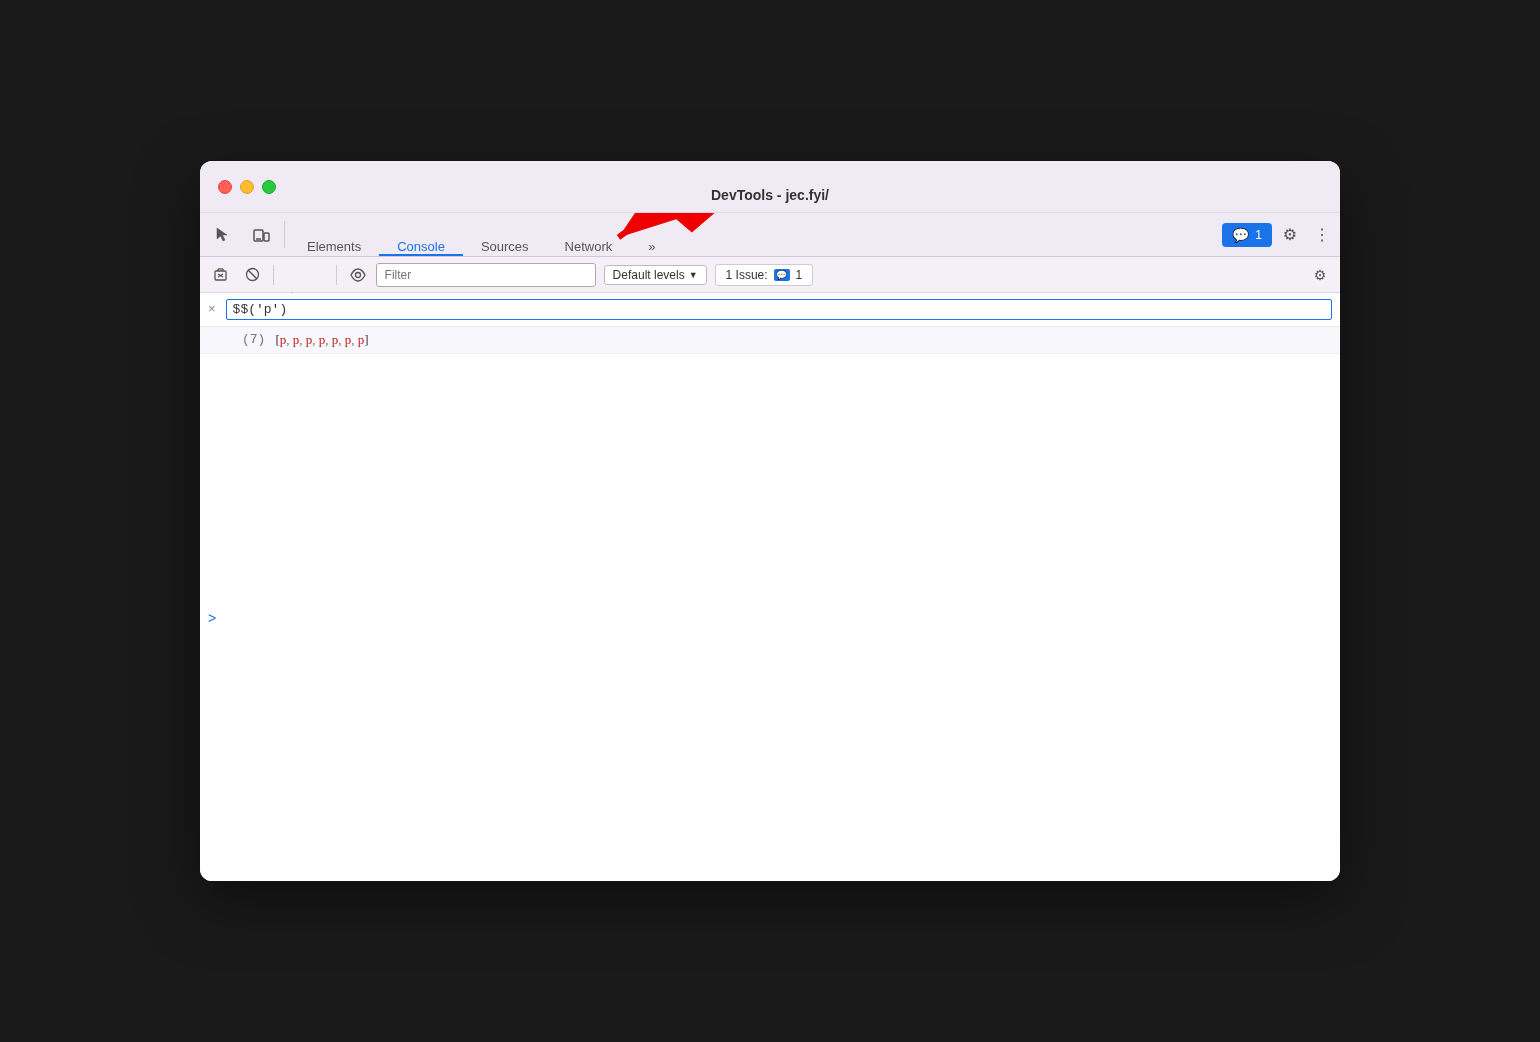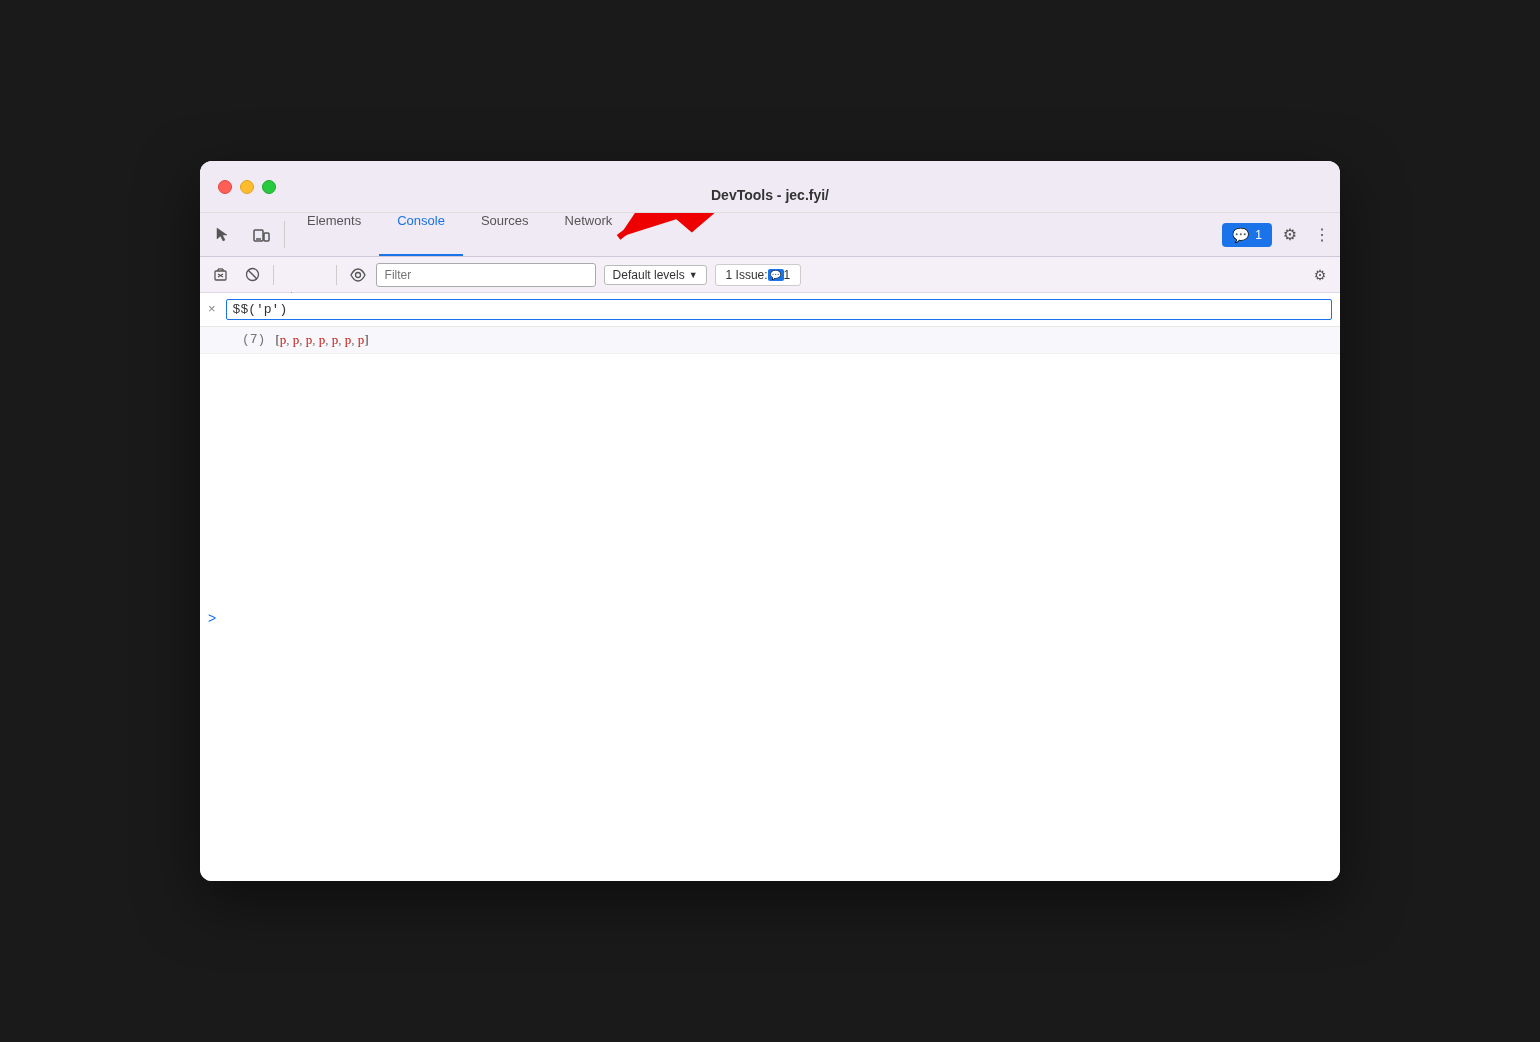--- a/index.html
+++ b/index.html
@@ -78,21 +78,21 @@
       background: #ccc;
       margin: 8px 4px;
     }
     .tab-list {
       display: flex;
       align-items: stretch;
       flex: 1;
     }
     .tab {
       display: flex;
-      align-items: flex-start;
+      align-items: flex-end;
       padding: 0 18px;
       cursor: pointer;
       font-size: 13px;
       color: #555;
       border-bottom: 2px solid transparent;
       position: relative;
     }
     .tab.active {
       color: #1a73e8;
       border-bottom: 2px solid #1a73e8;
@@ -207,20 +207,21 @@
       color: #333;
       cursor: pointer;
       border: 1px solid #bbb;
       border-radius: 3px;
       background: white;
       margin-left: 4px;
     }
     .issue-badge {
       display: flex;
       align-items: center;
+      gap: 6px;
       padding: 3px 10px;
       font-size: 12px;
       color: #333;
       cursor: pointer;
       border: 1px solid #ccc;
       border-radius: 3px;
       background: white;
       margin-left: 4px;
     }
     .issue-badge-icon {

